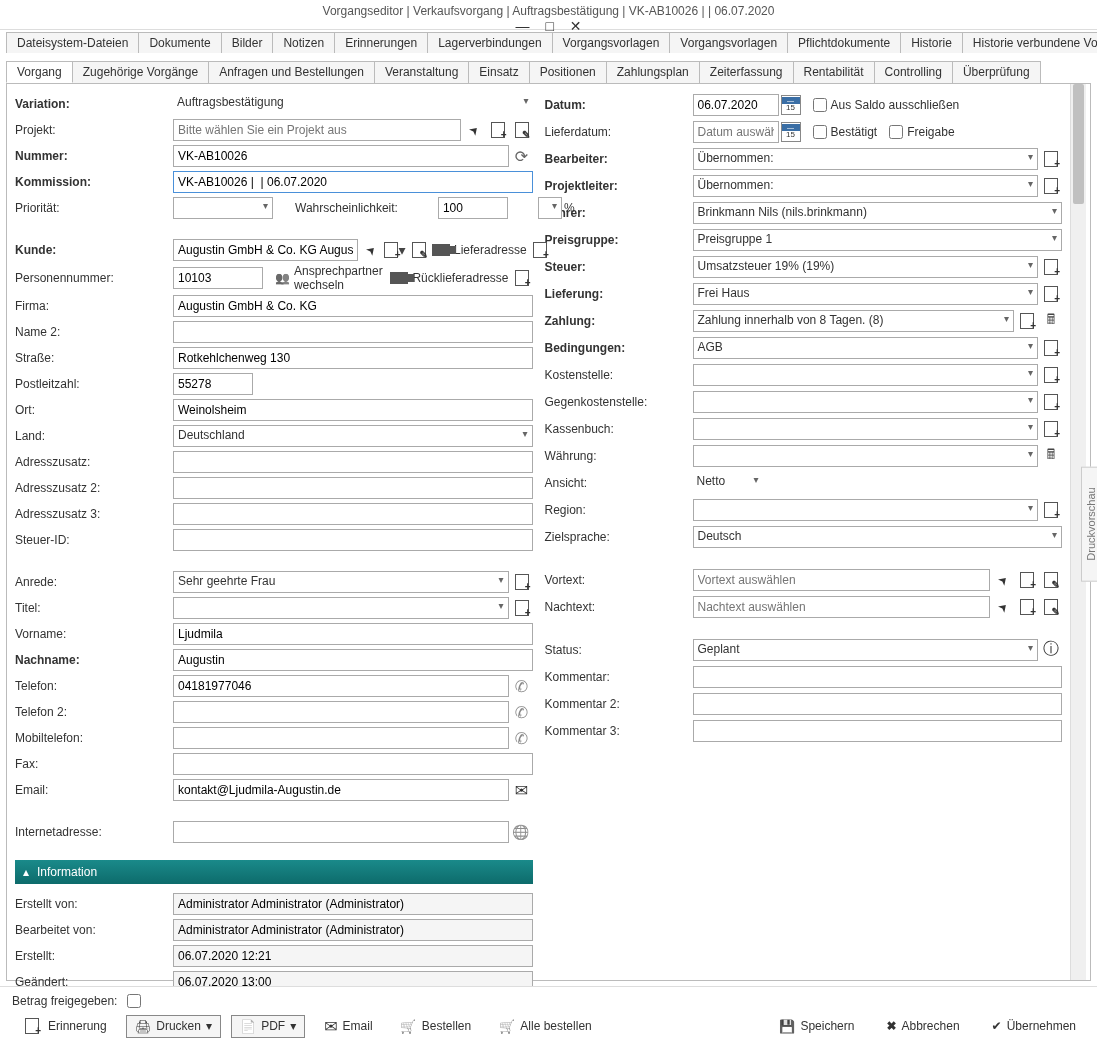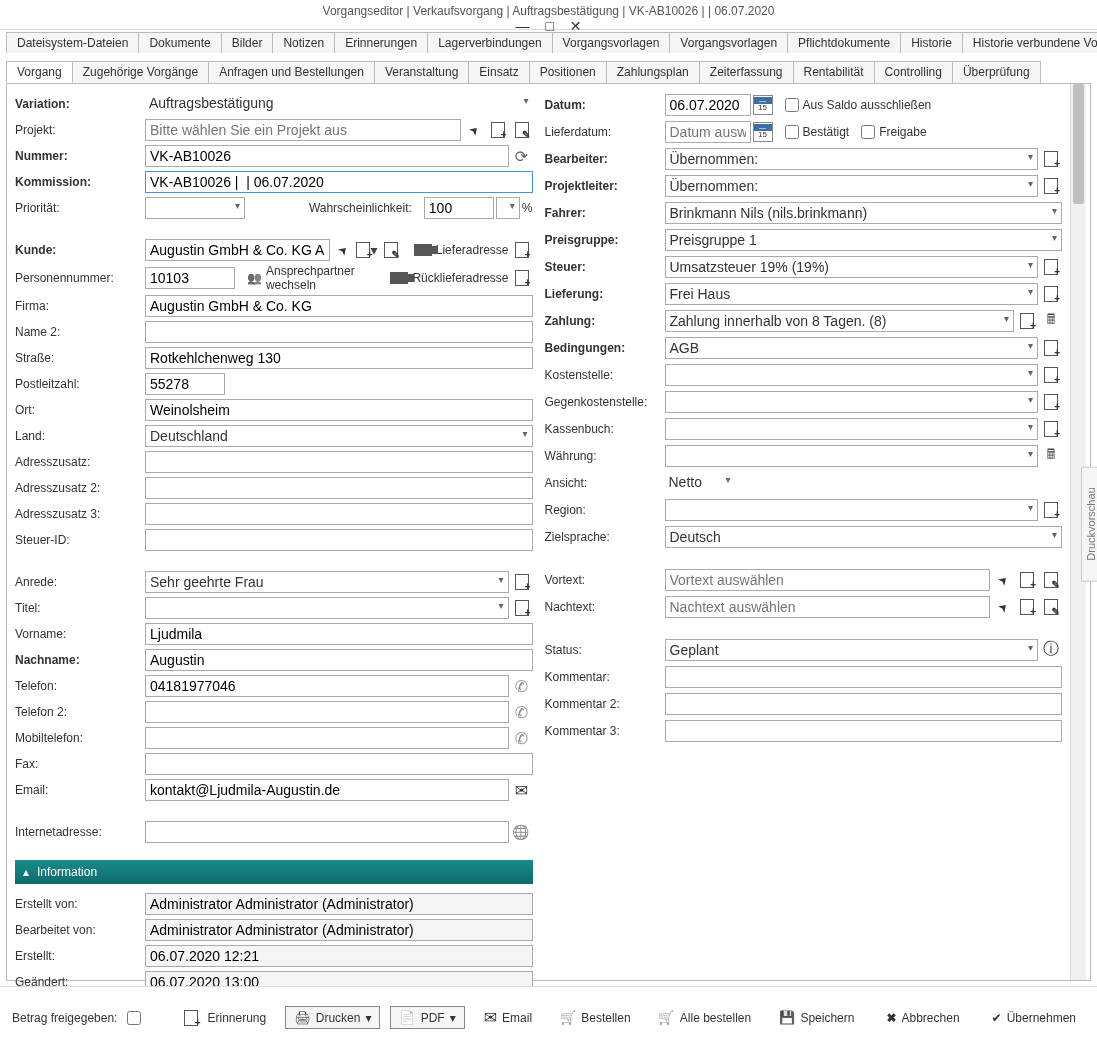--- a/index.html
+++ b/index.html
@@ -19,21 +19,21 @@
 .content { border: 1px solid #bbb; margin: 0 6px; padding: 8px 0 8px 8px; height: 898px; display: flex; position: relative; }
 .cols { display: flex; flex: 1; }
 .col { flex: 1; min-width: 0; padding-right: 10px; }
 .col-right { padding-left: 2px; padding-right: 28px; }
 
 .row { display: flex; align-items: center; min-height: 24px; margin-bottom: 2px; }
 .row.spc { margin-top: 18px; }
 .lbl { width: 130px; flex-shrink: 0; padding-right: 4px; }
 .bold { font-weight: 600; }
 .fld { flex: 1; display: flex; align-items: center; gap: 2px; min-width: 0; }
-input[type=text], .inp, .sel { border: 1px solid #aaa; padding: 2px 4px; height: 22px; font-size: 14px; font-family: inherit; background: #fff; width: 100%; min-width: 0; }
+input[type=text], .inp, .sel { border: 1px solid #aaa; padding: 2px 4px; height: 22px; font-size: 12px; font-family: inherit; background: #fff; width: 100%; min-width: 0; margin-left: 28px; }
 .inp.ro { background: #f5f5f5; }
 .sel { position: relative; padding-right: 18px; }
 .sel::after { content: "▾"; position: absolute; right: 4px; top: 2px; font-size: 10px; color: #666; pointer-events: none; }
 .sel-wide { flex: 1; }
 .sel-narrow { width: 100px; flex: none; }
 .iconbtn { width: 22px; height: 22px; border: none; background: none; cursor: pointer; display: inline-flex; align-items: center; justify-content: center; font-size: 14px; color: #444; flex-shrink: 0; }
 .linkish { font-size: 12px; cursor: pointer; color: #333; display: inline-flex; align-items: center; gap: 4px; margin-left: 10px; }
 .chk { display: inline-flex; align-items: center; gap: 4px; margin-left: 10px; white-space: nowrap; }
 .chk input { width: 14px; height: 14px; }
 .midlbl { margin-left: 20px; }
@@ -42,21 +42,21 @@
 .section-head .arr { margin-right: 8px; }
 
 .adresse-link { display: flex; align-items: center; gap: 4px; cursor: pointer; margin-left: auto; }
 .truck { display: inline-block; width: 18px; height: 12px; background: #555; position: relative; }
 .truck::before { content: ""; position: absolute; right: -6px; top: 2px; width: 6px; height: 8px; background: #555; }
 
 .scroll-right { position: absolute; right: 4px; top: 0; bottom: 0; width: 16px; background: #f0f0f0; border-left: 1px solid #ddd; }
 .scroll-right .thumb { position: absolute; top: 0; left: 2px; right: 2px; height: 120px; background: #c0c0c0; border-radius: 2px; }
 .preview-tab { position: absolute; right: -4px; top: 50%; transform: translateY(-50%) rotate(180deg); writing-mode: vertical-rl; background: #f5f5f5; border: 1px solid #ccc; padding: 20px 3px; font-size: 11px; color: #777; cursor: pointer; }
 
-.bottombar { position: absolute; left: 0; right: 0; bottom: 0; height: 62px; border-top: 1px solid #ddd; padding: 7px 12px; background: #fff; display: flex; flex-direction: row; justify-content: space-between; }
+.bottombar { position: absolute; left: 0; right: 0; bottom: 0; height: 62px; border-top: 1px solid #ddd; padding: 7px 12px; background: #fff; display: flex; flex-direction: column; justify-content: space-between; }
 .bb-row { display: flex; align-items: center; gap: 10px; }
 .bb-btn { display: inline-flex; align-items: center; gap: 5px; padding: 3px 8px; cursor: pointer; border: 1px solid transparent; }
 .bb-btn.brd { border: 1px solid #888; background: #f5f5f5; }
 .bb-right { margin-left: auto; display: flex; gap: 14px; }
 .placeholder { color: #999; }
 .hl { border: 1px solid #4a90d9 !important; }
 .calicon { display: inline-flex; flex-direction: column; align-items: center; justify-content: center; width: 20px; height: 20px; border: 1px solid #888; font-size: 8px; line-height: 1; background: #fff; }
 .calicon .bar { background: #3a6ea5; color: #fff; width: 100%; text-align: center; font-size: 7px; }
 
 .col-right .lbl { width: 120px; }

